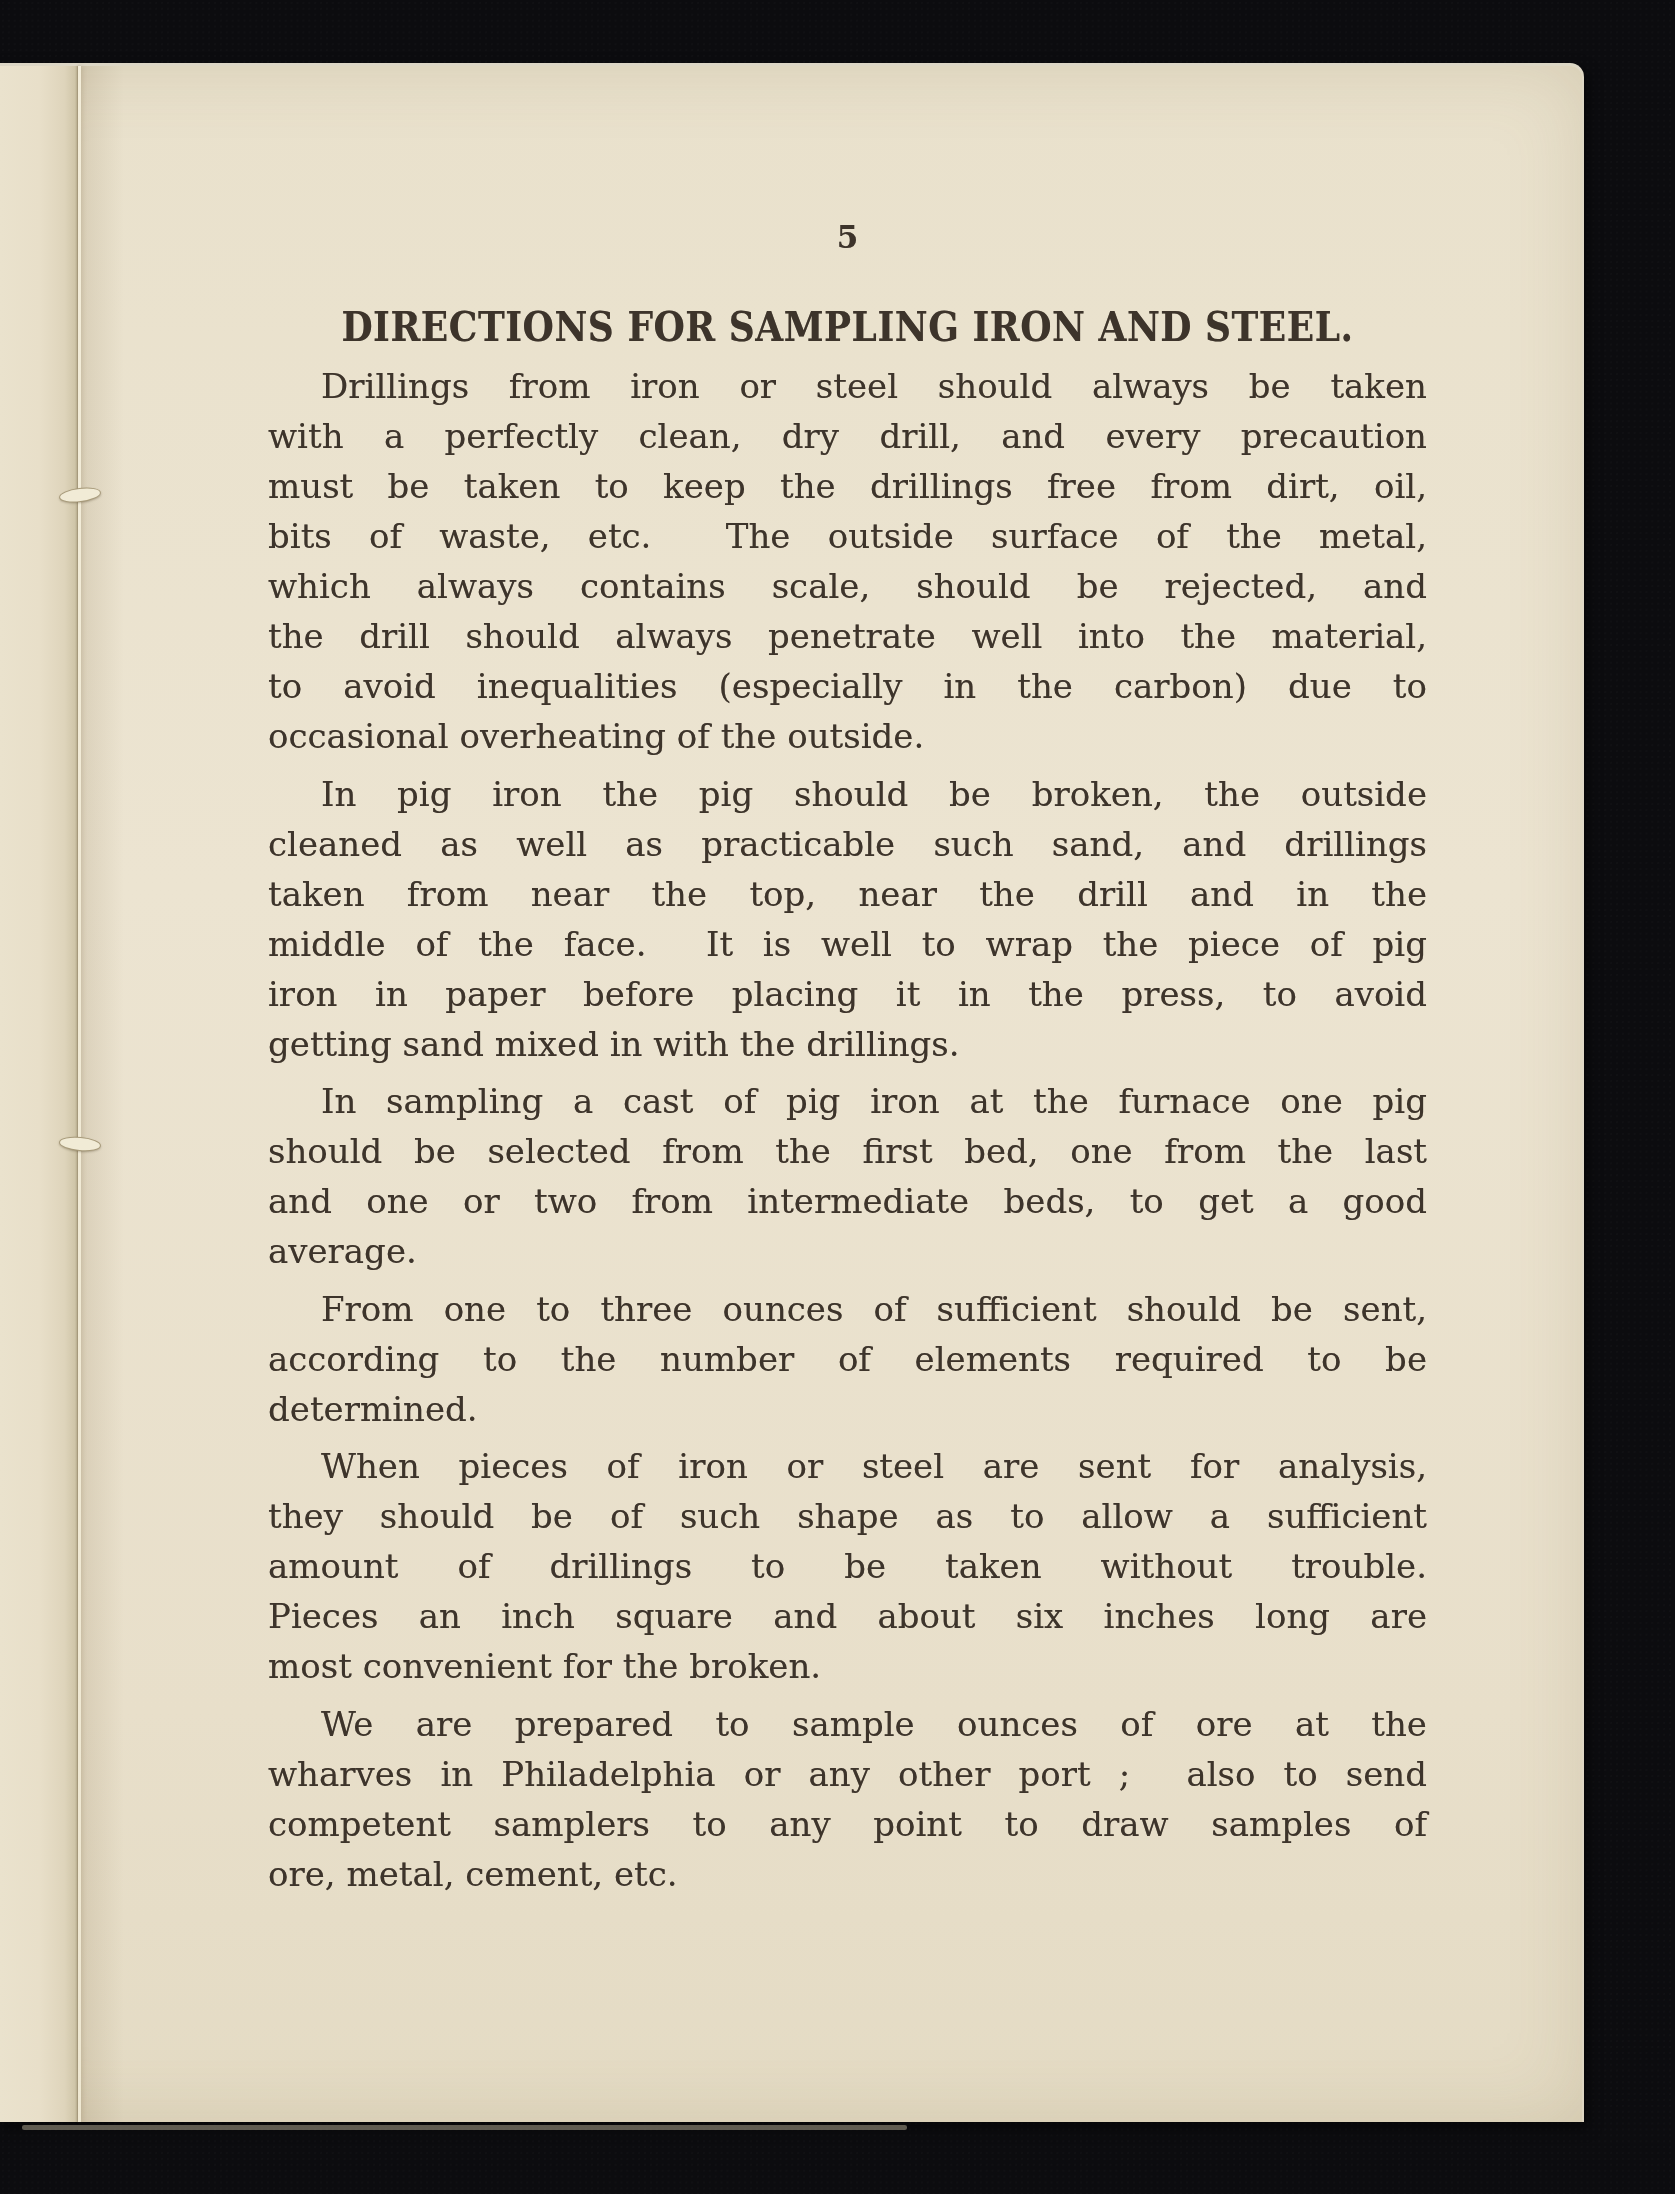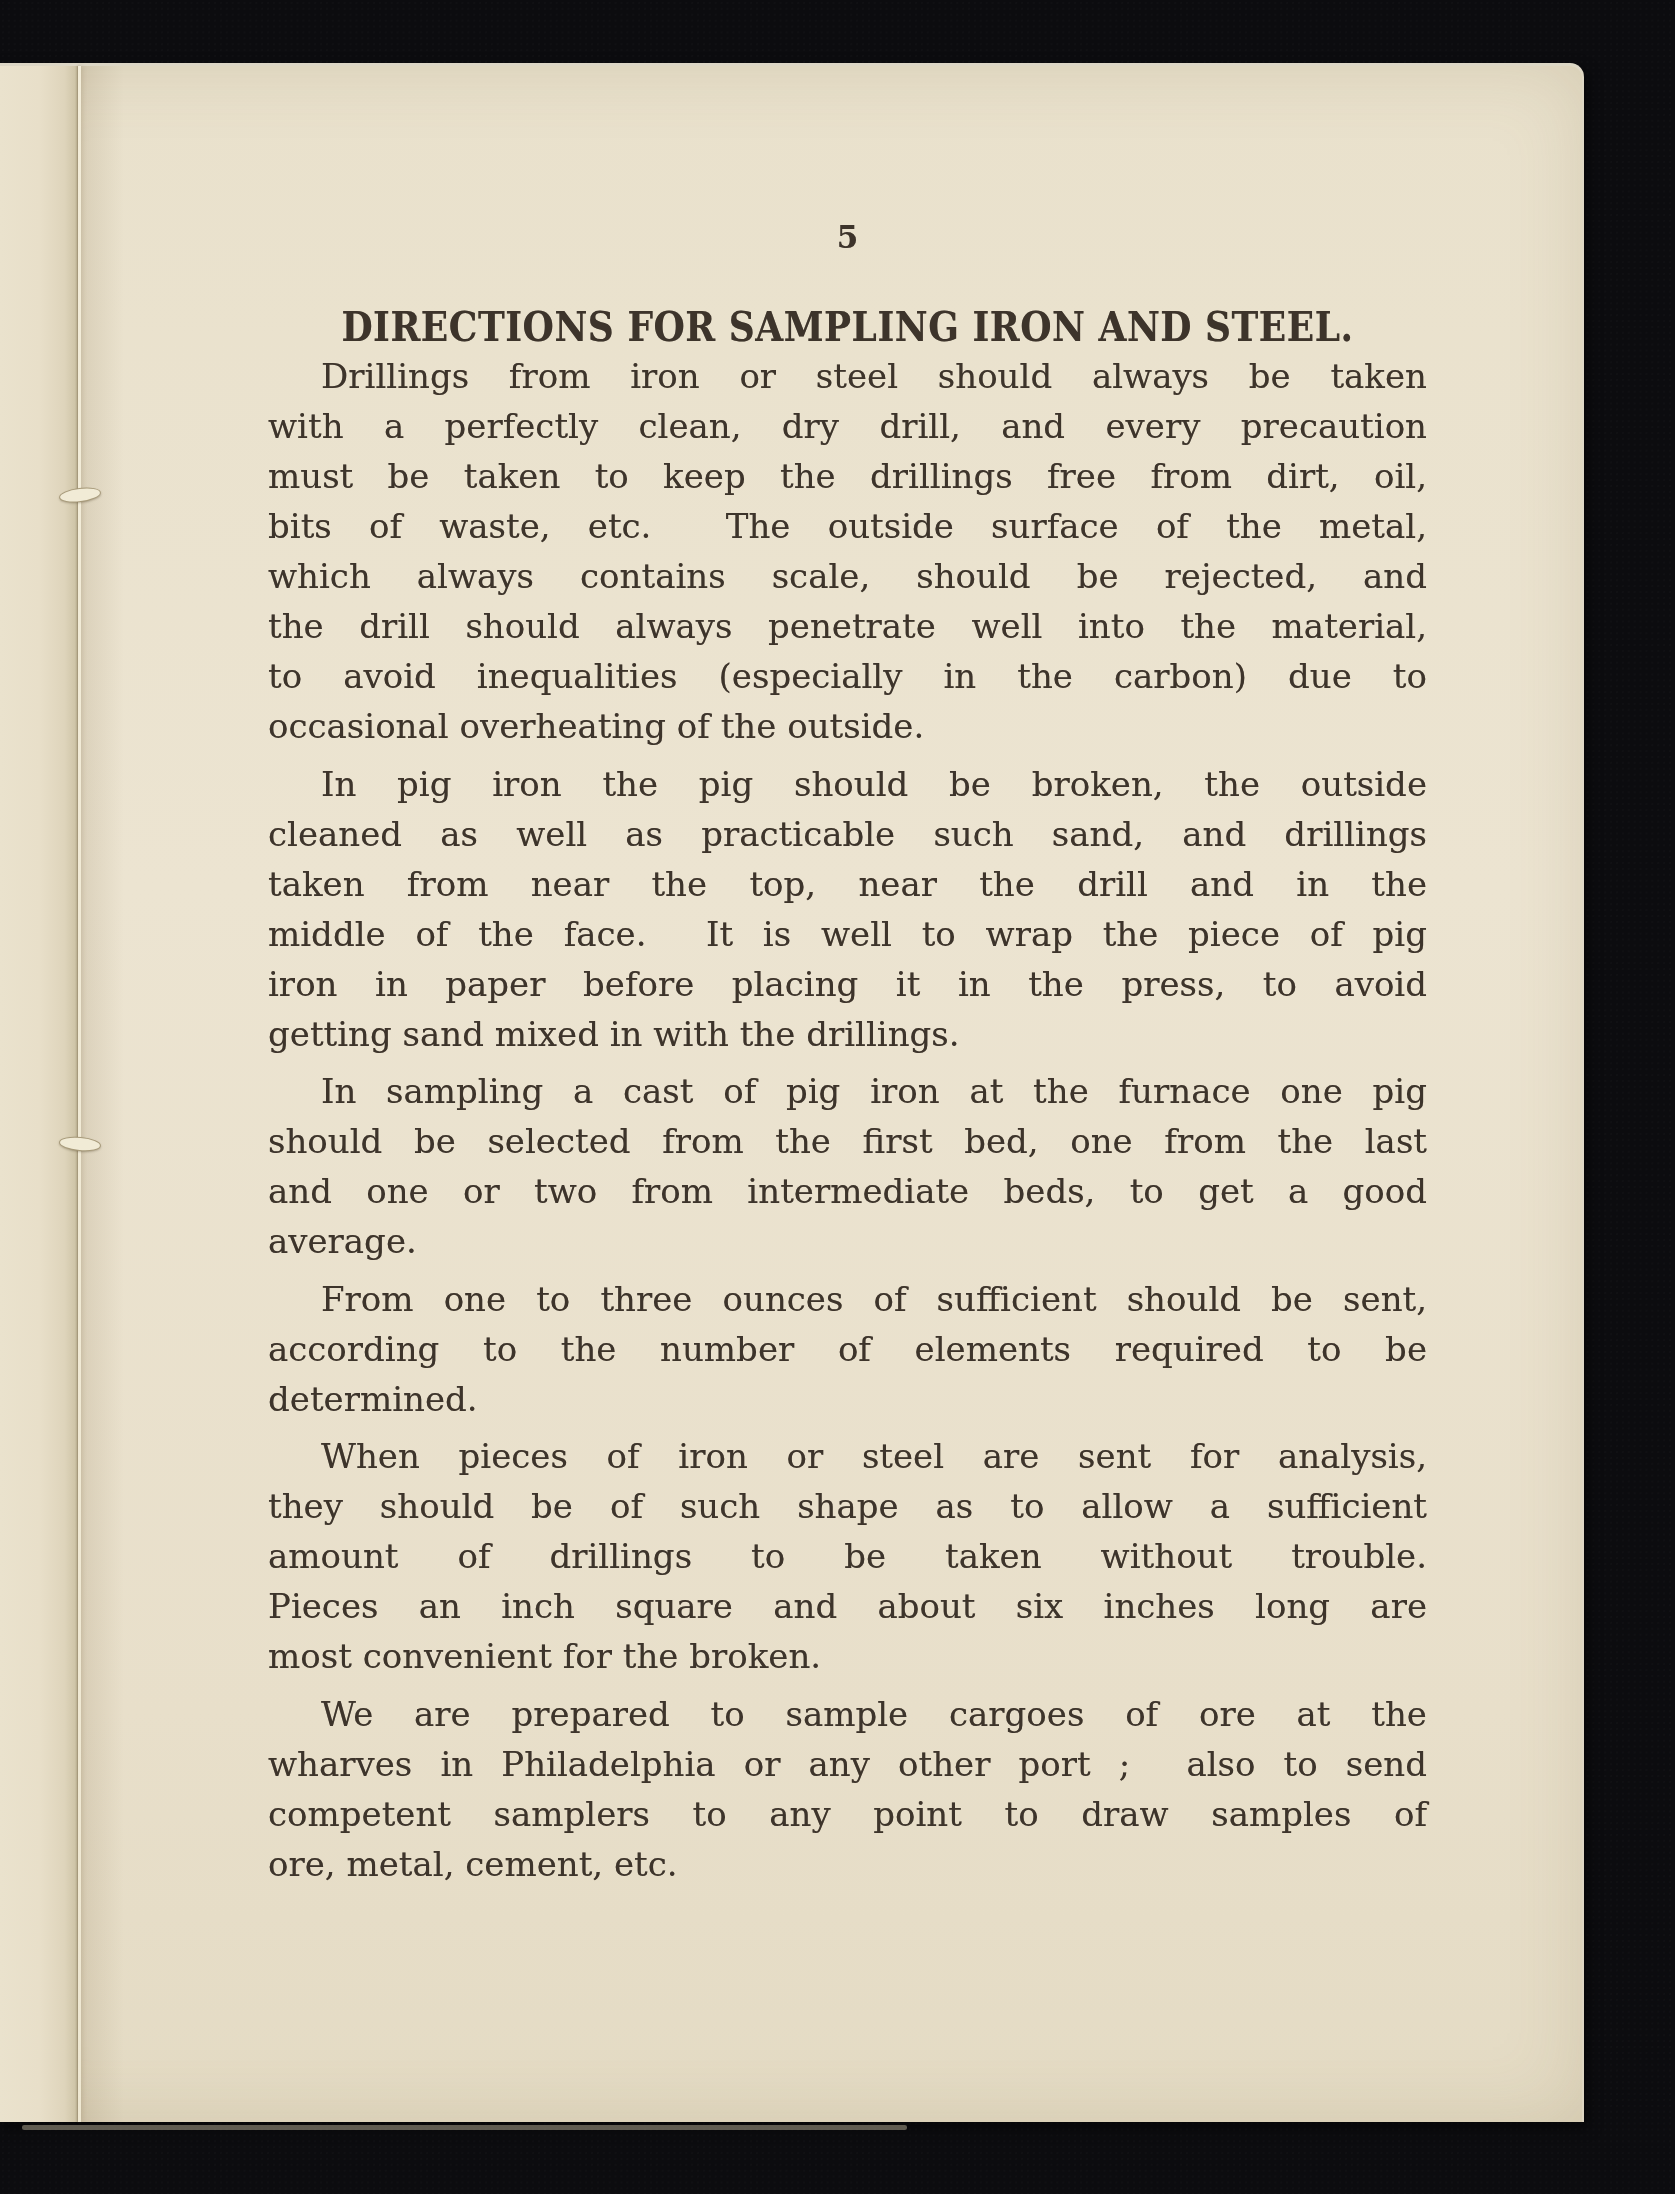--- a/index.html
+++ b/index.html
@@ -104,21 +104,21 @@
     text-align: center;
     font-size: 36px;
     line-height: 43px;
     font-weight: bold;
     letter-spacing: 0.5px;
     transform: scaleY(1.16);
     transform-origin: 50% 50%;
     white-space: nowrap;
   }
   .paragraphs {
-    margin-top: 3px;
+    margin-top: 13px;
     font-size: 34px;
   }
   .para {
     margin: 0 0 7.5px 0;
   }
   .line {
     line-height: 50px;
     text-align: justify;
     text-align-last: justify;
     text-justify: inter-word;
@@ -172,21 +172,21 @@
             <div class="line last">determined.</div>
           </div>
           <div class="para">
             <div class="line first">When pieces of iron or steel are sent for analysis,</div>
             <div class="line">they should be of such shape as to allow a sufficient</div>
             <div class="line">amount of drillings to be taken without trouble.</div>
             <div class="line">Pieces an inch square and about six inches long are</div>
             <div class="line last">most convenient for the broken.</div>
           </div>
           <div class="para">
-            <div class="line first">We are prepared to sample cargoes of ore at the</div>
+            <div class="line first">We are prepared to sample ounces of ore at the</div>
             <div class="line">wharves in Philadelphia or any other port&nbsp;;&nbsp; also to send</div>
             <div class="line">competent samplers to any point to draw samples of</div>
             <div class="line last">ore, metal, cement, etc.</div>
           </div>
         </div>
     </div>
   </div>
 </div>
 
 

